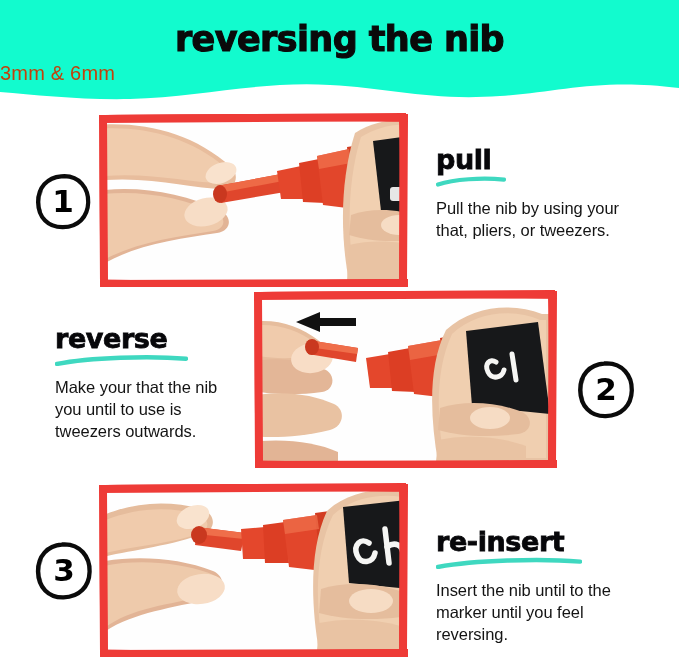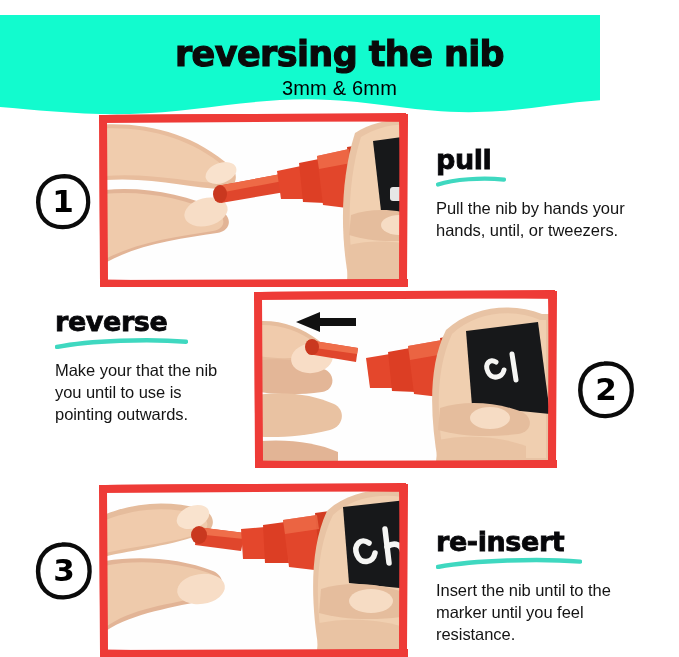--- a/index.html
+++ b/index.html
@@ -8,42 +8,42 @@
     background:#ffffff;
     font-family:"Liberation Sans", sans-serif;
     overflow:hidden;
     position:relative;
     -webkit-font-smoothing:antialiased;
   }
   .stage{position:relative;width:679px;height:657px;}
 
   
   .header{
-    position:absolute;left:0;top:15px;width:600px;height:112px;
+    position:absolute;left:0;top:0;width:679px;height:112px;
     overflow:hidden;
   }
   .header-bg{position:absolute;left:0;top:0;width:679px;height:112px;}
   .title{
     position:absolute;left:0;top:22px;width:679px;
     text-align:center;
     font-family:"DejaVu Sans","Liberation Sans",sans-serif;
     font-weight:700;
     font-size:35px;
     letter-spacing:-0.6px;
     color:#0a0a0a;
     line-height:1;
     -webkit-text-stroke:1.1px #0a0a0a;
   }
   .subtitle{
     position:absolute;left:0;top:63px;width:679px;
-    text-align:center;
+    text-align:left;
     font-family:"Liberation Sans",sans-serif;
     font-weight:400;
     font-size:20px;
-    color:#000000;
+    color:#c2410c;
     line-height:1;
     letter-spacing:.2px;
   }
 
   
   .panel{position:absolute;}
   .panel .photo{
     position:absolute;left:6px;top:6px;right:6px;bottom:6px;
     background:#fdfdfd;overflow:hidden;
   }
@@ -153,34 +153,34 @@
       <path d="M5,170 C100,172 210,171 303,169.5" fill="none" stroke="#EE3B37" stroke-width="7" stroke-linecap="round"></path>
     </svg>
   </div>
 
   <div class="tblock" style="left:436px;top:146px;width:228px;">
     <div class="heading">pull</div>
     <svg class="underline" width="70" height="13" viewBox="0 0 70 13">
       <path d="M2,10.5 C18,5.2 46,3.4 68,5.6" fill="none" stroke="#3FD8C0" stroke-width="4.2" stroke-linecap="round"></path>
     </svg>
     <div class="body">
-      <span class="ln">Pull the nib by hands your</span>
-      <span class="ln">hands, until, or tweezers.</span>
-    </div>
-  </div>
-
-  <div class="tblock" style="left:55px;top:308px;width:210px;">
+      <span class="ln">Pull the nib by using your</span>
+      <span class="ln">that, pliers, or tweezers.</span>
+    </div>
+  </div>
+
+  <div class="tblock" style="left:55px;top:325px;width:210px;">
     <div class="heading">reverse</div>
     <svg class="underline" width="133" height="13" viewBox="0 0 133 13">
       <path d="M2,11 C34,4.4 96,2.6 131,5.8" fill="none" stroke="#3FD8C0" stroke-width="4.4" stroke-linecap="round"></path>
     </svg>
     <div class="body">
       <span class="ln">Make your that the nib</span>
       <span class="ln">you until to use is</span>
-      <span class="ln">pointing outwards.</span>
+      <span class="ln">tweezers outwards.</span>
     </div>
   </div>
 
   <div class="panel" style="left:254px;top:290px;width:303px;height:178px;">
     <div class="photo">
       <svg viewBox="0 0 291 166" style="width:100%;height:100%;display:block;">
         <rect x="0" y="0" width="291" height="166" fill="#fefefe"></rect>
 
         <g>
           <path d="M36,26 L60,16 L60,22 L96,22 L96,30 L60,30 L60,36 Z" fill="#111"></path>
@@ -298,17 +298,17 @@
   </div>
 
   <div class="tblock" style="left:436px;top:528px;width:232px;">
     <div class="heading">re-insert</div>
     <svg class="underline" width="146" height="13" viewBox="0 0 146 13">
       <path d="M2,11 C38,4.2 104,2.4 144,5.6" fill="none" stroke="#3FD8C0" stroke-width="4.4" stroke-linecap="round"></path>
     </svg>
     <div class="body">
       <span class="ln">Insert the nib until to the</span>
       <span class="ln">marker until you feel</span>
-      <span class="ln">resistance.</span>
+      <span class="ln">reversing.</span>
     </div>
   </div>
 
 </div>
 
 </body></html>

